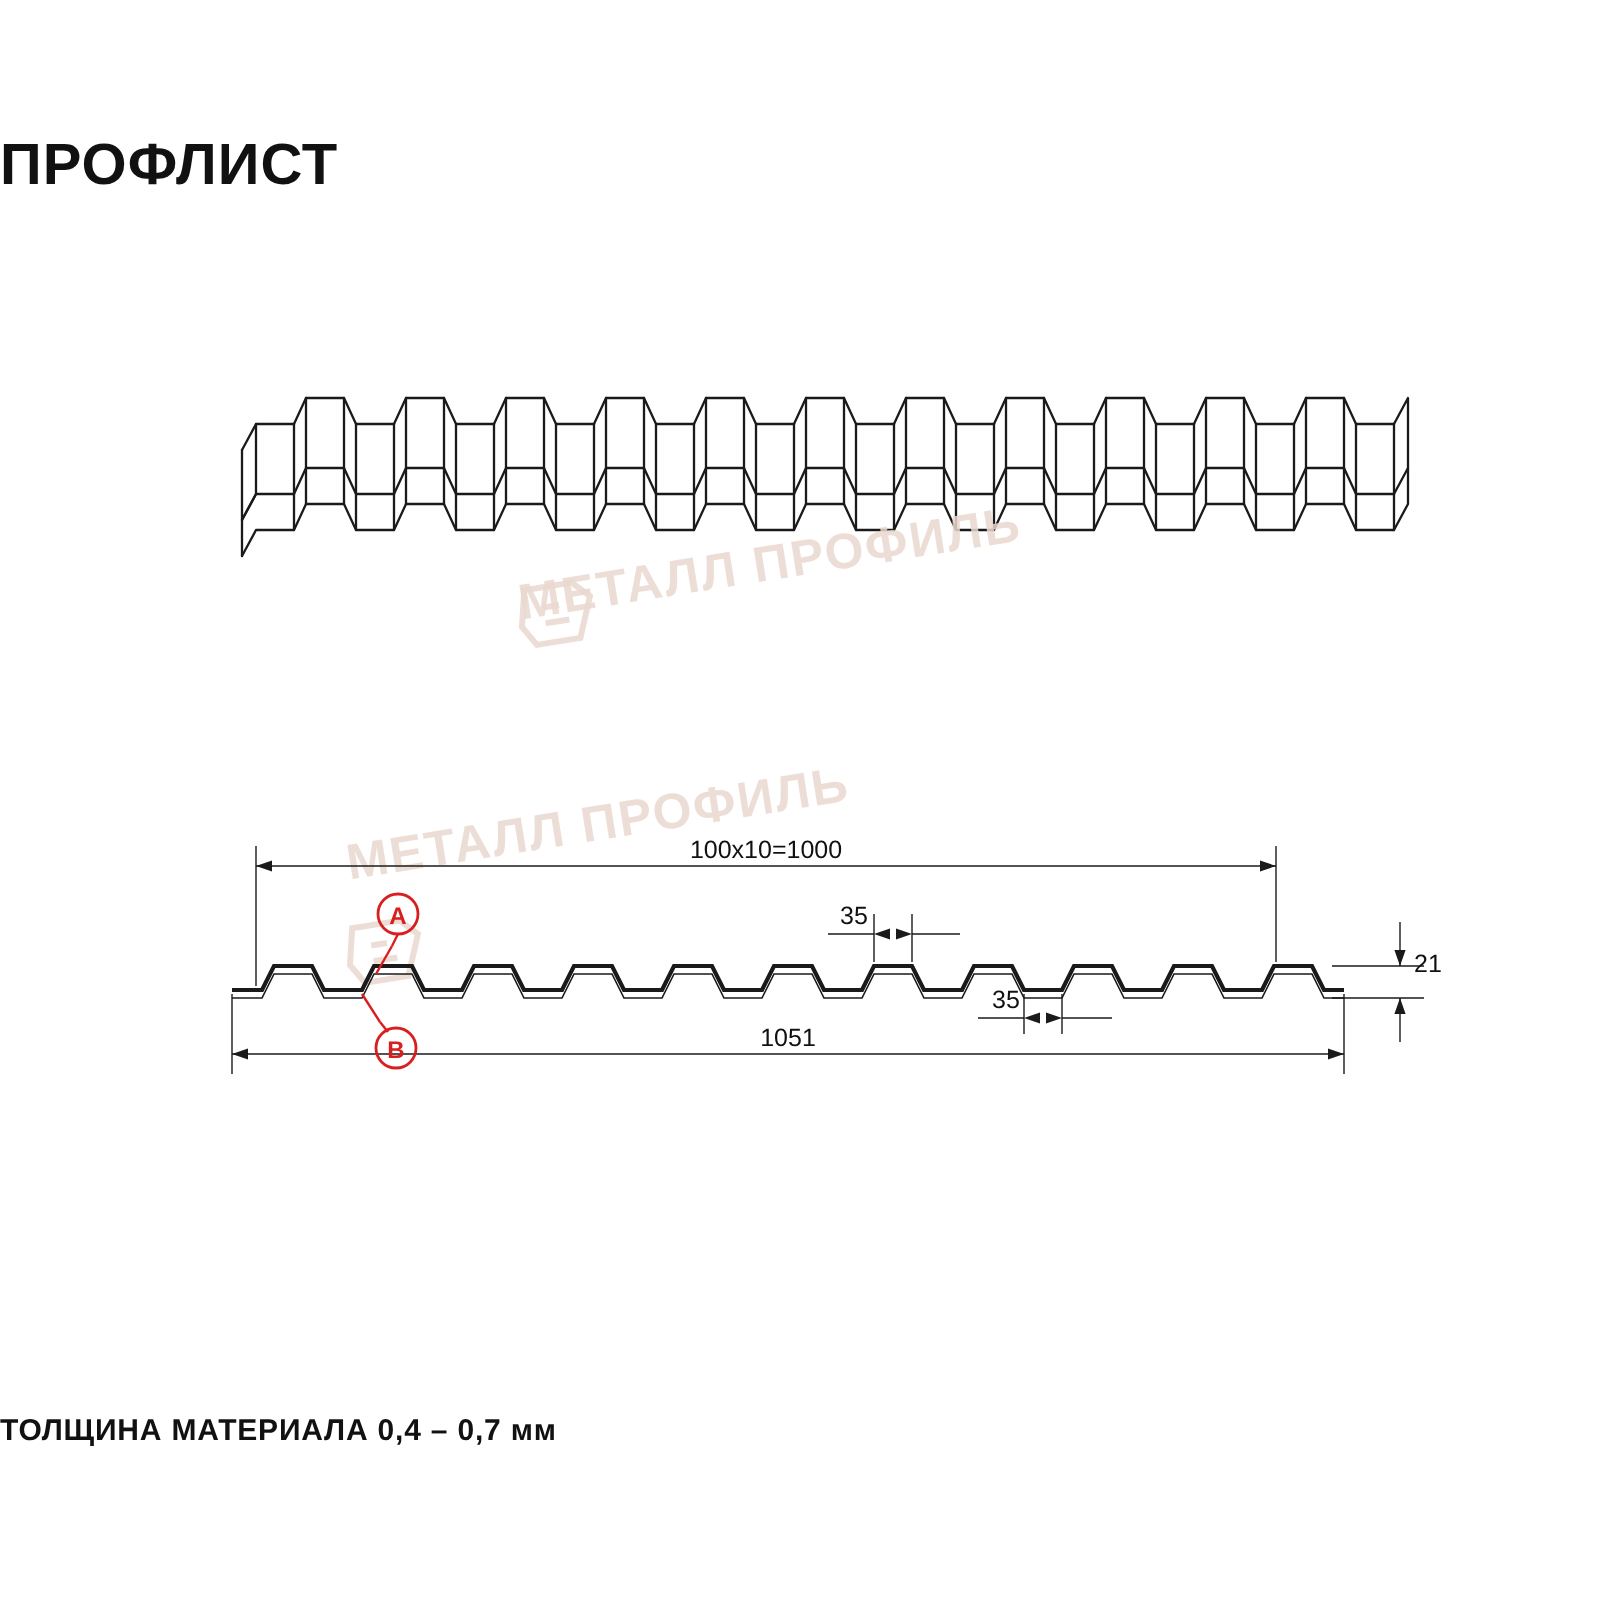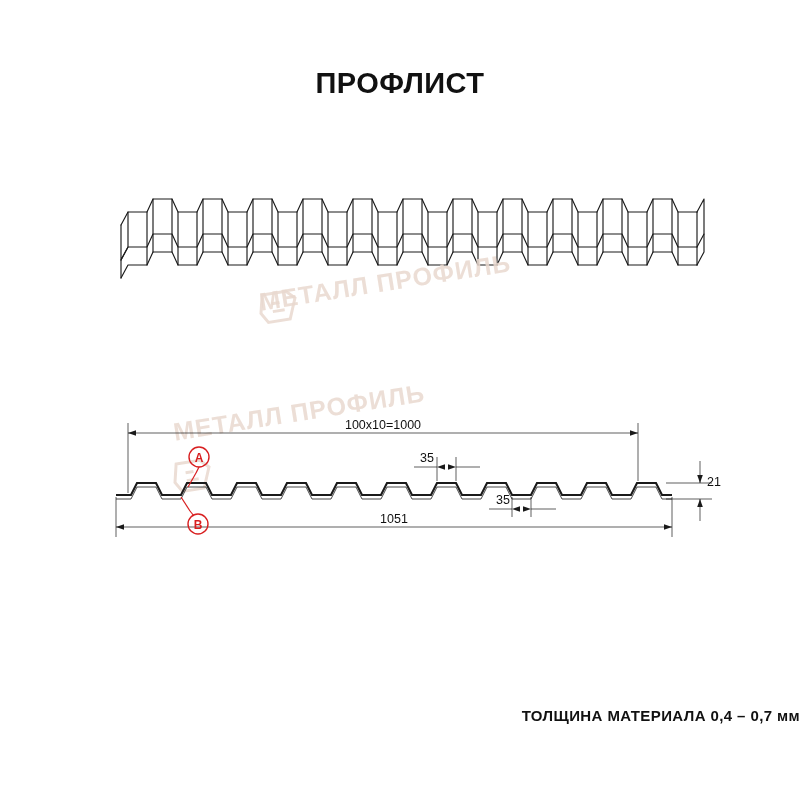--- a/index.html
+++ b/index.html
@@ -15,41 +15,40 @@
   }
   .sheet {
     position: absolute;
     left: 0; top: 0;
     width: 800px; height: 800px;
   }
   .title-block {
     position: absolute;
     left: 0; top: 66px;
     width: 800px;
-    text-align: center;
   }
   .title-main {
     font-size: 29px;
     font-weight: bold;
     letter-spacing: 0.5px;
     line-height: 34px;
     color: #111;
   }
   .title-sub {
     font-size: 15px;
     font-weight: bold;
     margin-top: 13px;
     color: #111;
     letter-spacing: 0.3px;
   }
   .footer-note {
     position: absolute;
     left: 0; top: 707px;
     width: 800px;
-    text-align: right;
+    text-align: left;
     font-size: 15px;
     font-weight: bold;
     letter-spacing: 0.4px;
     color: #111;
   }
   svg { display: block; }
   .wm {
     position: absolute;
     font-family: "Liberation Sans", sans-serif;
     font-weight: bold;

